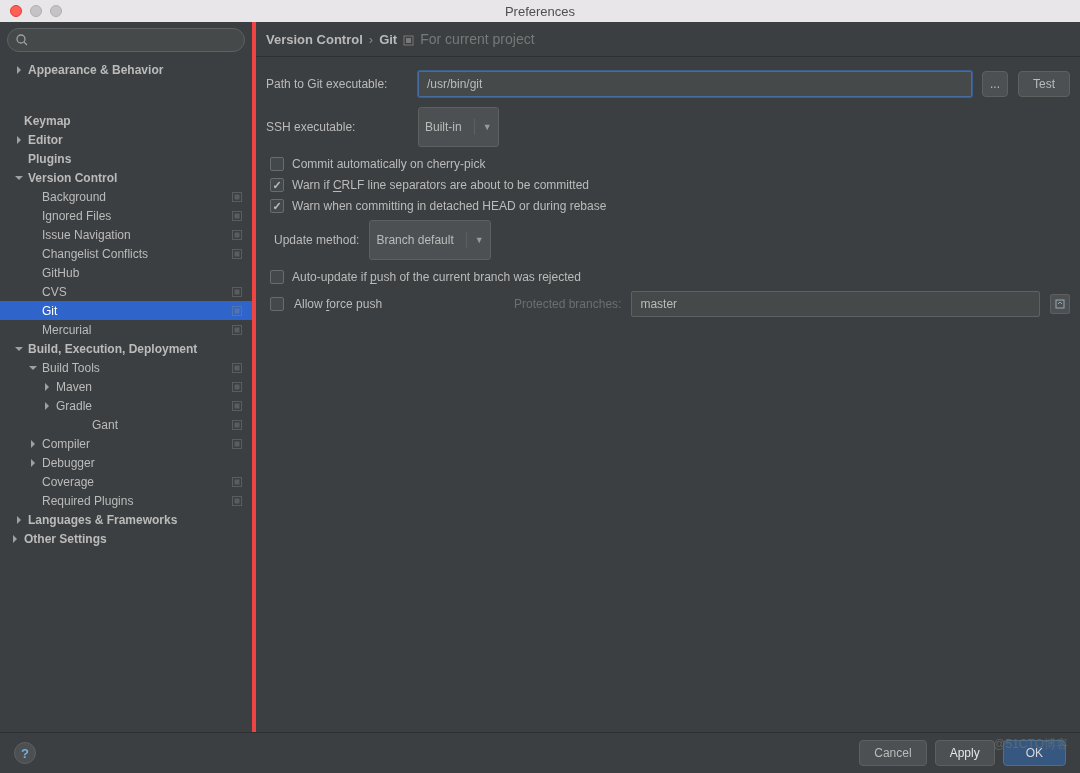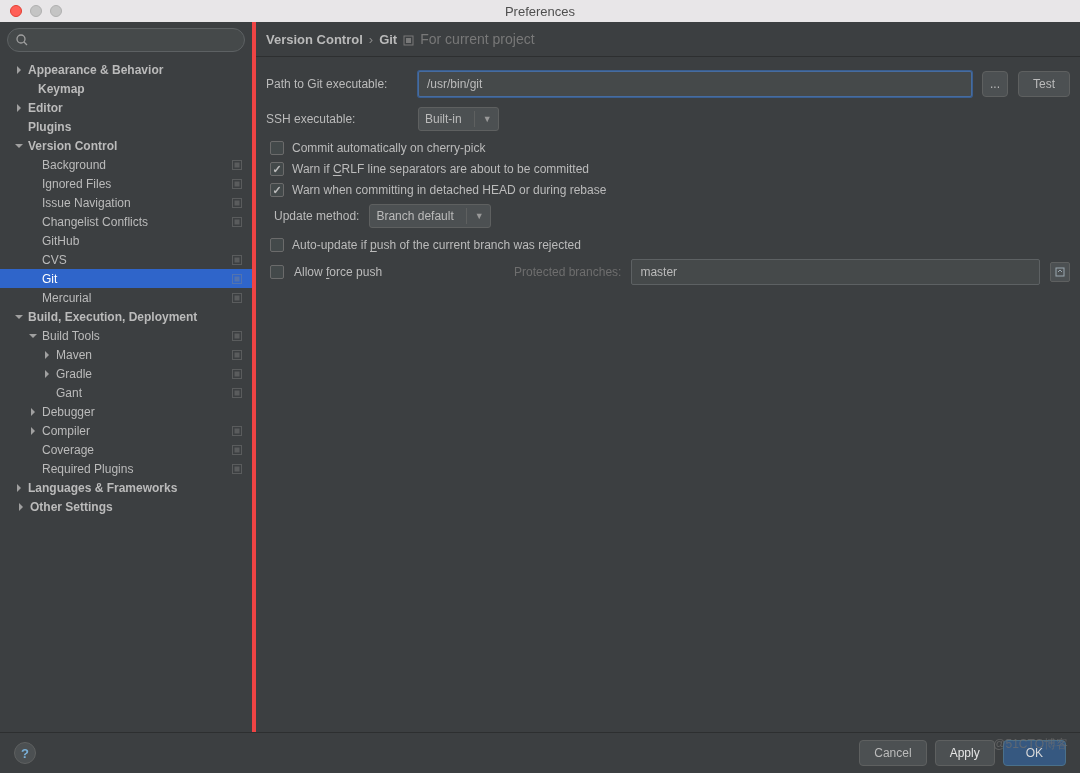--- a/index.html
+++ b/index.html
@@ -49,21 +49,21 @@
 .input-text.focused { border: 1px solid #466ca0; box-shadow: 0 0 0 1px #3a5e8f; }
 .btn {
   height: 26px; background: #4c5052; border: 1px solid #5e6060; color: #bbbbbb;
   padding: 0 14px; border-radius: 4px; cursor: pointer; font-size: 12px;
 }
 .btn-small { padding: 0 7px; }
 .btn.disabled { color: #e5e5e5; }
 .btn.primary { background: #365880; border-color: #4a708b; color: #d8d8d8; }
 
 .select-box {
-  height: 24px; background: #4c5052; border: 1px solid #5e6060; color: #bbbbbb;
+  height: 40px; background: #4c5052; border: 1px solid #5e6060; color: #bbbbbb;
   padding: 0 6px; border-radius: 3px; display: inline-flex; align-items: center; gap: 8px;
   cursor: pointer; font-size: 12px;
 }
 .select-divider { width: 1px; height: 16px; background: #5e6060; margin-left: 4px; }
 .select-arrow { font-size: 9px; color: #999; }
 
 .checkbox-row { display: flex; align-items: center; gap: 8px; margin-bottom: 7px; padding-left: 4px; }
 .checkbox {
   width: 14px; height: 14px; background: #43494a; border: 1px solid #6b6b6b;
   border-radius: 2px; display: flex; align-items: center; justify-content: center; cursor: pointer;
@@ -111,21 +111,21 @@
     </div>
     <div class="tree" id="tree">
         <div class="tree-item bold" style="padding-left: 14px;">
           <span class="arrow">
             <svg width="8" height="8" viewBox="0 0 8 8">
               <path d="M2 0 L6 4 L2 8 Z"></path>
             </svg>
           </span>
           <span class="tree-label">Appearance &amp; Behavior</span>
         </div>
-        <div class="tree-item bold" style="padding-left: 24px;">
+        <div class="tree-item bold" style="padding-left: 10px; margin-top: 32px;">
           <span class="arrow"></span>
           <span class="tree-label">Keymap</span>
         </div>
         <div class="tree-item bold" style="padding-left: 14px;">
           <span class="arrow">
             <svg width="8" height="8" viewBox="0 0 8 8">
               <path d="M2 0 L6 4 L2 8 Z"></path>
             </svg>
           </span>
           <span class="tree-label">Editor</span>
@@ -239,49 +239,49 @@
             <svg width="8" height="8" viewBox="0 0 8 8">
               <path d="M2 0 L6 4 L2 8 Z"></path>
             </svg>
           </span>
           <span class="tree-label">Gradle</span>
           <span class="badge-icon"><svg width="10" height="10" viewBox="0 0 10 10">
               <rect x="0.5" y="0.5" width="9" height="9" stroke="#888" fill="none"></rect>
               <rect x="2.5" y="2.5" width="5" height="5" fill="#888"></rect>
             </svg></span>
         </div>
-        <div class="tree-item" style="padding-left: 42px;">
+        <div class="tree-item" style="padding-left: 42px; gap: 36px;">
           <span class="arrow"></span>
           <span class="tree-label">Gant</span>
           <span class="badge-icon"><svg width="10" height="10" viewBox="0 0 10 10">
               <rect x="0.5" y="0.5" width="9" height="9" stroke="#888" fill="none"></rect>
               <rect x="2.5" y="2.5" width="5" height="5" fill="#888"></rect>
             </svg></span>
         </div>
         <div class="tree-item" style="padding-left: 28px;">
           <span class="arrow">
             <svg width="8" height="8" viewBox="0 0 8 8">
               <path d="M2 0 L6 4 L2 8 Z"></path>
             </svg>
           </span>
+          <span class="tree-label">Compiler</span>
+          <span class="badge-icon"><svg width="10" height="10" viewBox="0 0 10 10">
+              <rect x="0.5" y="0.5" width="9" height="9" stroke="#888" fill="none"></rect>
+              <rect x="2.5" y="2.5" width="5" height="5" fill="#888"></rect>
+            </svg></span>
+        </div>
+        <div class="tree-item" style="padding-left: 28px;">
+          <span class="arrow">
+            <svg width="8" height="8" viewBox="0 0 8 8">
+              <path d="M2 0 L6 4 L2 8 Z"></path>
+            </svg>
+          </span>
           <span class="tree-label">Debugger</span>
         </div>
         <div class="tree-item" style="padding-left: 28px;">
-          <span class="arrow">
-            <svg width="8" height="8" viewBox="0 0 8 8">
-              <path d="M2 0 L6 4 L2 8 Z"></path>
-            </svg>
-          </span>
-          <span class="tree-label">Compiler</span>
-          <span class="badge-icon"><svg width="10" height="10" viewBox="0 0 10 10">
-              <rect x="0.5" y="0.5" width="9" height="9" stroke="#888" fill="none"></rect>
-              <rect x="2.5" y="2.5" width="5" height="5" fill="#888"></rect>
-            </svg></span>
-        </div>
-        <div class="tree-item" style="padding-left: 28px;">
           <span class="arrow"></span>
           <span class="tree-label">Coverage</span>
           <span class="badge-icon"><svg width="10" height="10" viewBox="0 0 10 10">
               <rect x="0.5" y="0.5" width="9" height="9" stroke="#888" fill="none"></rect>
               <rect x="2.5" y="2.5" width="5" height="5" fill="#888"></rect>
             </svg></span>
         </div>
         <div class="tree-item" style="padding-left: 28px;">
           <span class="arrow"></span>
           <span class="tree-label">Required Plugins</span>
@@ -291,21 +291,21 @@
             </svg></span>
         </div>
         <div class="tree-item bold" style="padding-left: 14px;">
           <span class="arrow">
             <svg width="8" height="8" viewBox="0 0 8 8">
               <path d="M2 0 L6 4 L2 8 Z"></path>
             </svg>
           </span>
           <span class="tree-label">Languages &amp; Frameworks</span>
         </div>
-        <div class="tree-item bold" style="padding-left: 16px;">
+        <div class="tree-item bold" style="padding-left: 10px;">
           <span class="arrow">
             <svg width="8" height="8" viewBox="0 0 8 8">
               <path d="M2 0 L6 4 L2 8 Z"></path>
             </svg>
           </span>
           <span class="tree-label">Other Settings</span>
         </div>
       </div>
   </div>
 

